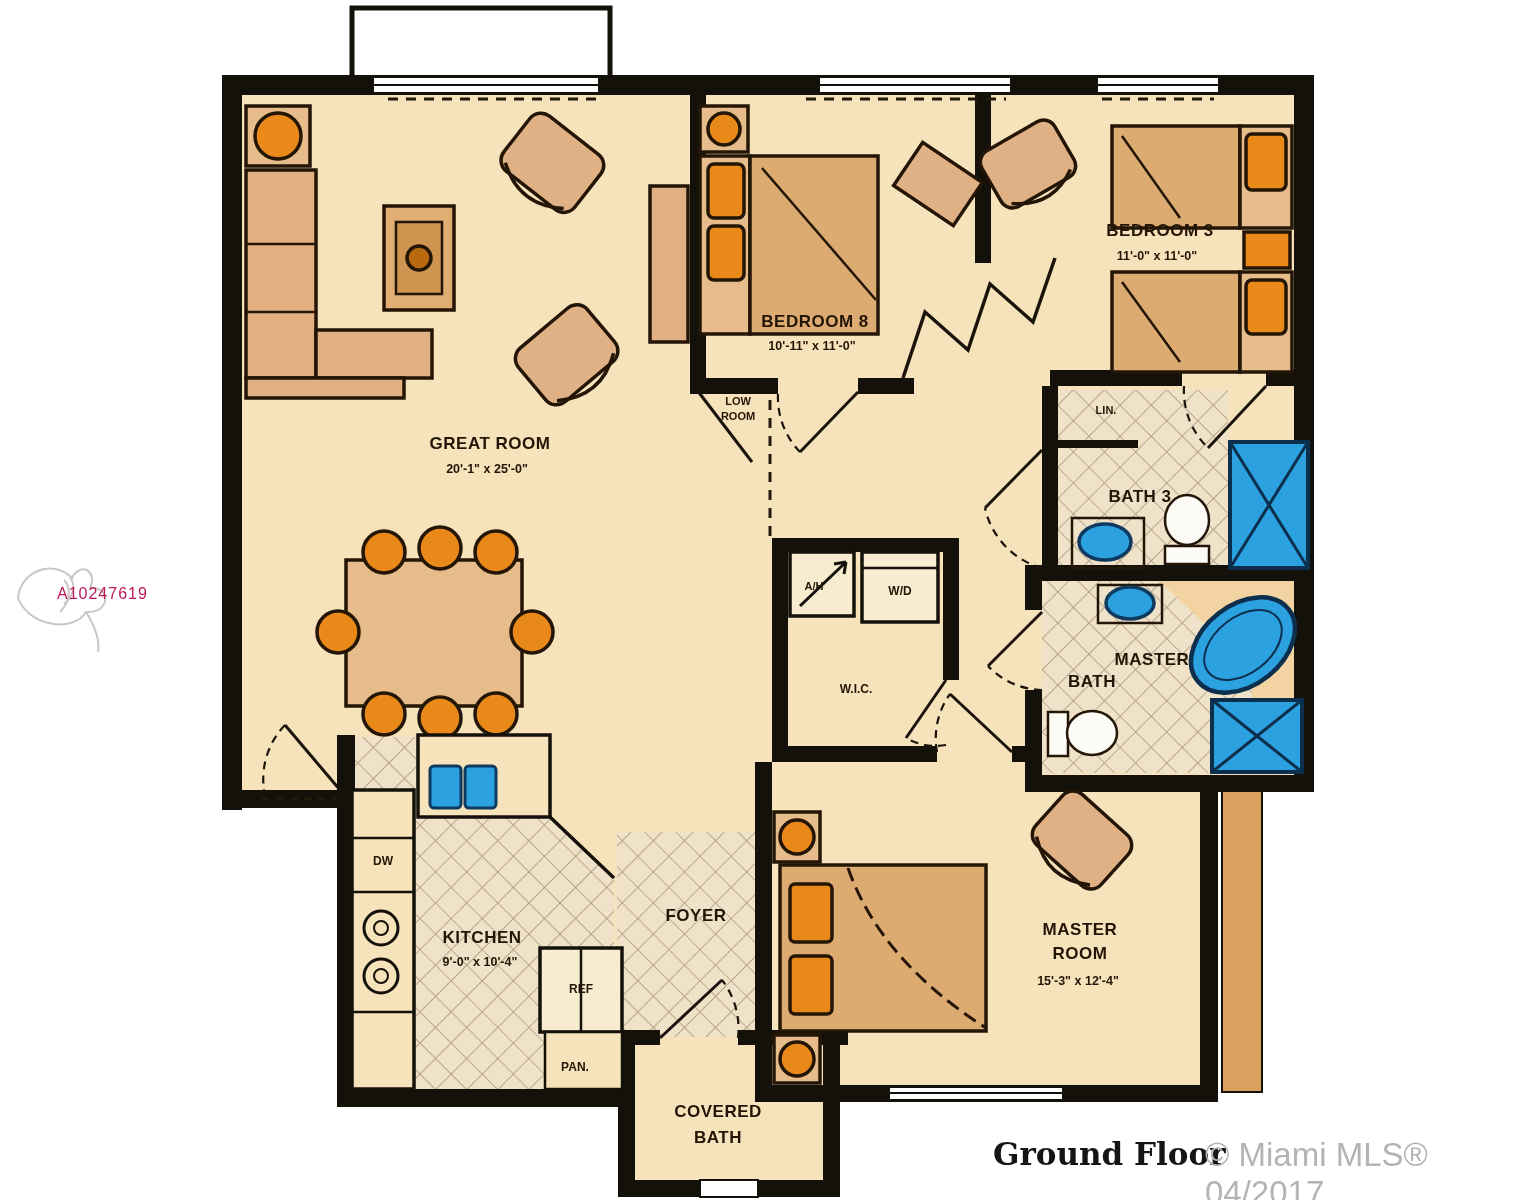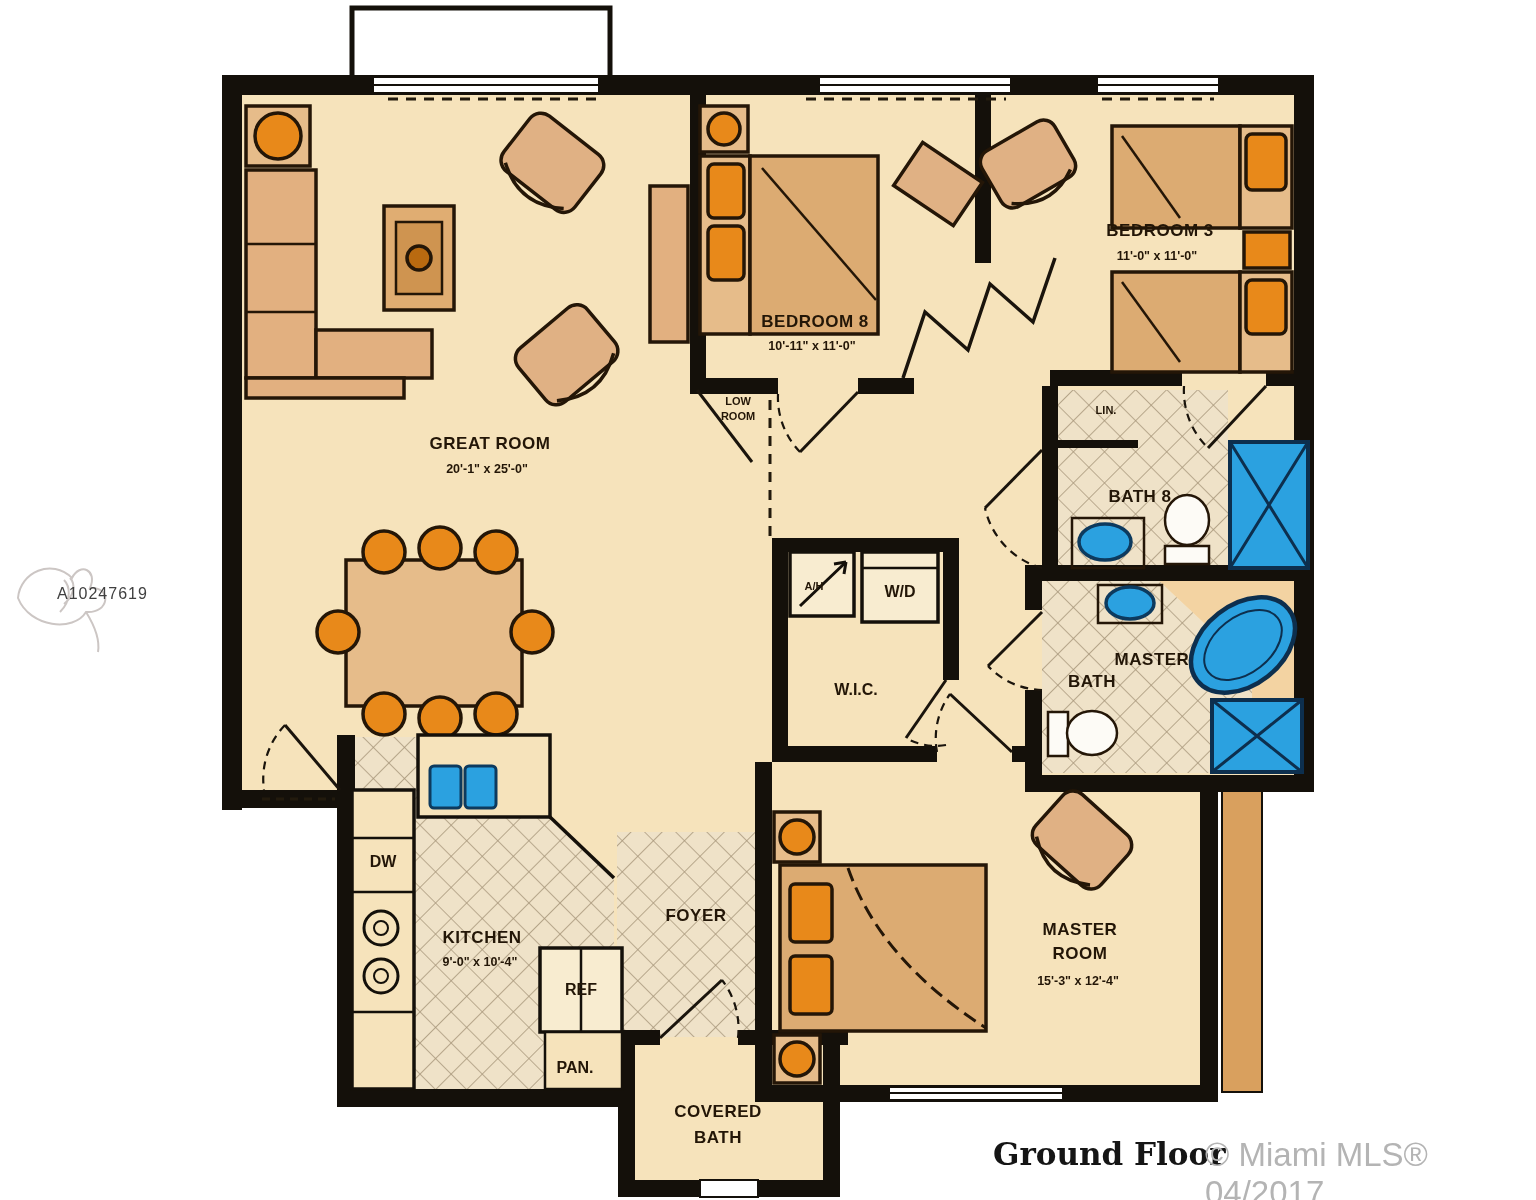--- a/index.html
+++ b/index.html
@@ -3,22 +3,22 @@
 <meta charset="utf-8">
 <style>
   html,body{margin:0;padding:0;background:#fff;}
   .canvas{position:relative;width:1536px;height:1200px;background:#ffffff;overflow:hidden;
           font-family:"Liberation Sans",sans-serif;}
   .canvas svg{position:absolute;left:0;top:0;}
   .lbl{position:absolute;transform:translate(-50%,-50%);font-weight:bold;font-size:17px;
        letter-spacing:.5px;color:#231607;white-space:nowrap;text-align:left;line-height:1.15;}
   .dims{font-size:12.5px;letter-spacing:0;}
   .sm{font-size:11px;letter-spacing:0;}
-  .tag{font-size:16px;letter-spacing:0;}
-  .watermark-id{position:absolute;left:57px;top:585px;color:#404040;font-size:16px;
+  .tag{font-size:12px;letter-spacing:0;}
+  .watermark-id{position:absolute;left:57px;top:585px;color:#be185d;font-size:16px;
        letter-spacing:1px;font-weight:normal;}
   .footer-title{position:absolute;left:993px;top:1136px;font-family:"DejaVu Serif",serif;
        font-weight:bold;font-size:31px;color:#151515;}
   .copyright{position:absolute;left:1205px;top:1136px;font-size:33px;color:#b4b4b4;
        font-family:"Liberation Sans",sans-serif;}
 </style>
 </head>
 <body>
 
 <div class="canvas">
@@ -271,21 +271,21 @@
 
 <div class="lbl" style="left:490px;top:444px">GREAT ROOM</div>
 <div class="lbl dims" style="left:487px;top:469px">20'-1" x 25'-0"</div>
 
 <div class="lbl" style="left:815px;top:322px">BEDROOM 8</div>
 <div class="lbl dims" style="left:812px;top:346px">10'-11" x 11'-0"</div>
 
 <div class="lbl" style="left:1160px;top:231px">BEDROOM 3</div>
 <div class="lbl dims" style="left:1157px;top:256px">11'-0" x 11'-0"</div>
 
-<div class="lbl" style="left:1140px;top:497px">BATH 8</div>
+<div class="lbl" style="left:1140px;top:497px">BATH 3</div>
 
 <div class="lbl" style="left:1152px;top:660px">MASTER</div>
 <div class="lbl" style="left:1092px;top:682px">BATH</div>
 
 <div class="lbl" style="left:1080px;top:930px">MASTER</div>
 <div class="lbl" style="left:1080px;top:954px">ROOM</div>
 <div class="lbl dims" style="left:1078px;top:981px">15'-3" x 12'-4"</div>
 
 <div class="lbl" style="left:482px;top:938px">KITCHEN</div>
 <div class="lbl dims" style="left:480px;top:962px">9'-0" x 10'-4"</div>

